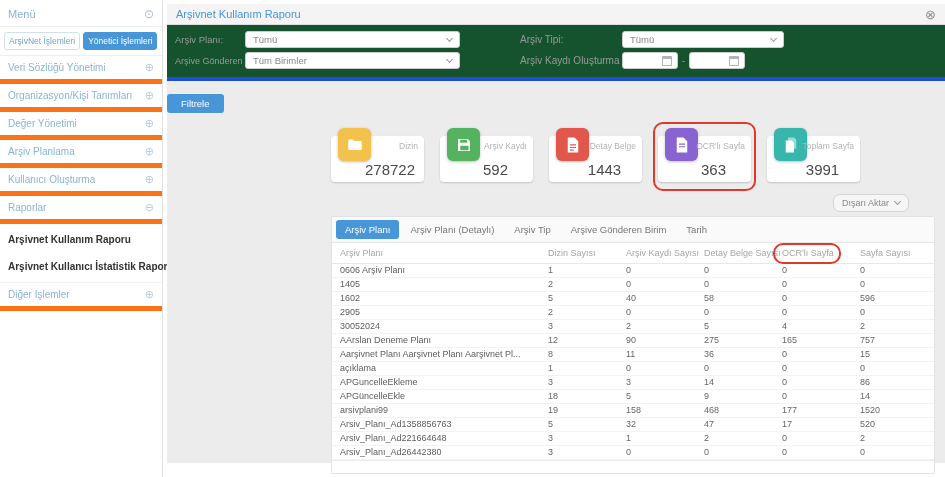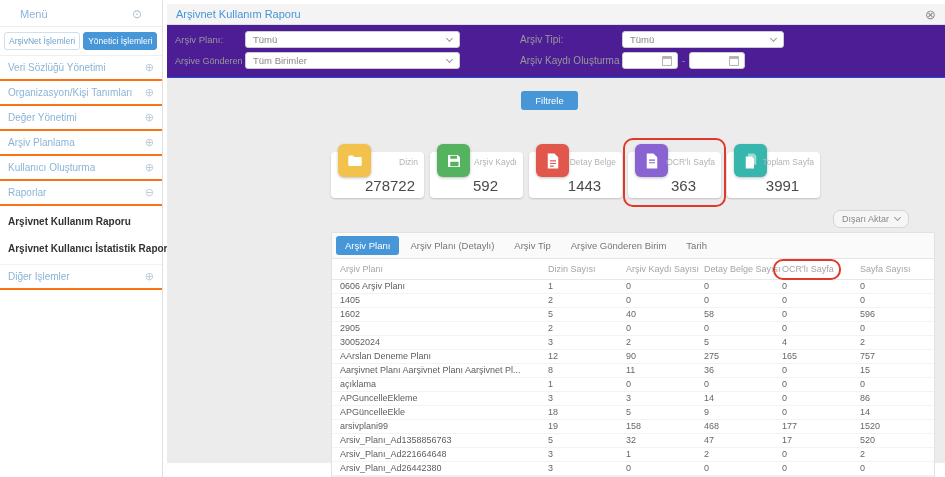--- a/index.html
+++ b/index.html
@@ -1,58 +1,58 @@
 <!DOCTYPE html>
 <html style="--accent: #4796d8; --annotation: #e0392b;"><head>
 <meta charset="utf-8">
 <style>
   * { box-sizing: border-box; margin: 0; padding: 0; }
   html,body { width:945px; height:477px; background:#fff; font-family:"Liberation Sans", sans-serif; overflow:hidden; }
   .app { display:flex; width:945px; height:477px; }
 
   
   .sidebar { width:163px; min-width:163px; background:#fff; border-right:1px solid #e0e0e0; padding-top:2px; }
-  .sb-header { display:flex; align-items:center; justify-content:space-between; padding:5px 20px; color:#8ab4d6; font-size:11px; border-bottom:1px solid #efefef; }
+  .sb-header { display:flex; align-items:center; justify-content:space-between; padding:5px 8px; color:#8ab4d6; font-size:11px; border-bottom:1px solid #efefef; }
   .sb-options { color:#a9bfd2; font-size:12px; cursor:pointer; }
   .sb-tabs { display:flex; gap:3px; padding:5px 4px; border-bottom:1px solid #efefef; }
   .sb-tab { font-size:8.5px; padding:3px 4px; border-radius:3px; border:1px solid #cfe0ef; background:#fff; color:#6fa3cf; font-family:inherit; cursor:pointer; white-space:nowrap; }
   .sb-tab.active { background:var(--accent); border-color:var(--accent); color:#fff; }
-  .sb-item { display:flex; align-items:center; justify-content:space-between; padding:5px 8px; color:#8ab4d6; border-bottom:2px solid #f97316; font-size:10px; cursor:pointer; }
+  .sb-item { display:flex; align-items:center; justify-content:space-between; padding:5px 8px; color:#8ab4d6; border-bottom:5px solid #f97316; font-size:10px; cursor:pointer; }
   .sb-item-label { white-space:nowrap; overflow:hidden; }
   .sb-expand { color:#b9cbd9; font-size:11px; flex:0 0 auto; margin-left:4px; }
   .sb-children { border-bottom:1px solid #f2f2f2; padding:2px 0; }
   .sb-subitem { padding:8px 8px; font-weight:bold; color:#333; font-size:10px; cursor:pointer; white-space:nowrap; }
 
   
   .main { flex:1; min-width:0; background:#ececec; margin-left:4px; border-top:4px solid #fff; border-bottom:14px solid #fff; display:flex; flex-direction:column; position:relative; }
   .panel-header { height:21px; background:#f4f4f4; border-bottom:1px solid #ddd; display:flex; align-items:center; padding:0 9px; flex:0 0 auto; }
   .panel-title { color:var(--accent); font-size:11px; }
   .close-icon { margin-left:auto; color:#8a8a8a; font-size:13px; cursor:pointer; line-height:1; }
 
-  .filters { background:#4c1d95; border-bottom:1px solid #1d4ed8; padding:4px 8px 6px; flex:0 0 auto; }
+  .filters { background:#14532d; border-bottom:4px solid #1d4ed8; padding:4px 8px 6px; flex:0 0 auto; }
   .f-row { display:flex; align-items:center; height:21px; }
   .f-label { color:#999; font-size:9.5px; white-space:nowrap; }
   .f-label.l1 { width:70px; }
   .f-label.l2 { width:102px; margin-left:60px; font-size:10px; }
   .select { display:flex; align-items:center; justify-content:space-between; border:1px solid #ccc; border-radius:3px; background:#fff; height:17px; padding:0 7px; color:#888; font-size:9.5px; cursor:pointer; }
   .select.w-big { width:215px; }
   .select.w-mid { width:162px; }
   .chev { display:inline-block; width:5px; height:5px; border-right:1px solid #999; border-bottom:1px solid #999; transform:rotate(45deg); margin-top:-3px; }
   .date-input { display:flex; align-items:center; justify-content:flex-end; border:1px solid #ccc; border-radius:3px; background:#fff; height:17px; width:56px; padding:0 5px; cursor:text; }
   .date-value { flex:1; font-size:9px; color:#777; }
   .cal-icon { width:10px; height:10px; border:1px solid #b5b5b5; border-top:3px solid #b5b5b5; border-radius:1px; display:inline-block; }
   .date-dash { color:#aaa; margin:0 4px; font-size:9px; }
 
-  .action-row { display:flex; justify-content:center; padding:13px 13px 0 0; flex:0 0 auto; }
+  .action-row { display:flex; justify-content:flex-start; padding:13px 13px 0 0; flex:0 0 auto; }
   .btn-filtrele { background:var(--accent); color:#fff; font-size:9.5px; border:none; border-radius:3px; padding:4px 14px; font-family:inherit; cursor:pointer; }
 
   .inner { margin-left:164px; width:604px; flex:0 0 auto; }
 
   
-  .cards { display:flex; gap:6px; margin-top:42px; }
+  .cards { display:flex; gap:16px; margin-top:23px; }
   .card { position:relative; background:#fff; border-radius:4px; width:93px; height:46px; box-shadow:0 1px 2px rgba(0,0,0,.18); }
   .card-icon { position:absolute; top:-8px; left:7px; width:33px; height:33px; border-radius:6px; display:flex; align-items:center; justify-content:center; box-shadow:0 1px 3px rgba(0,0,0,.25); }
   .card-label { position:absolute; top:5px; left:30px; right:6px; text-align:right; color:#b3b3b3; font-size:8.5px; white-space:nowrap; overflow:hidden; }
   .card-value { position:absolute; bottom:4px; left:34px; right:16px; text-align:center; color:#4a4a4a; font-size:15px; }
   .card.hl::after { content:""; position:absolute; left:-5px; right:-5px; top:-14px; bottom:-9px; border:2px solid var(--annotation); border-radius:10px; pointer-events:none; }
 
   .export-row { display:flex; justify-content:flex-end; margin:12px 26px 4px 0; }
   .export-btn { display:flex; align-items:center; gap:6px; border:1px solid #d5d5d5; background:#f6f6f6; border-radius:7px; padding:3px 8px; color:#888; font-size:9px; cursor:pointer; }
 
   

